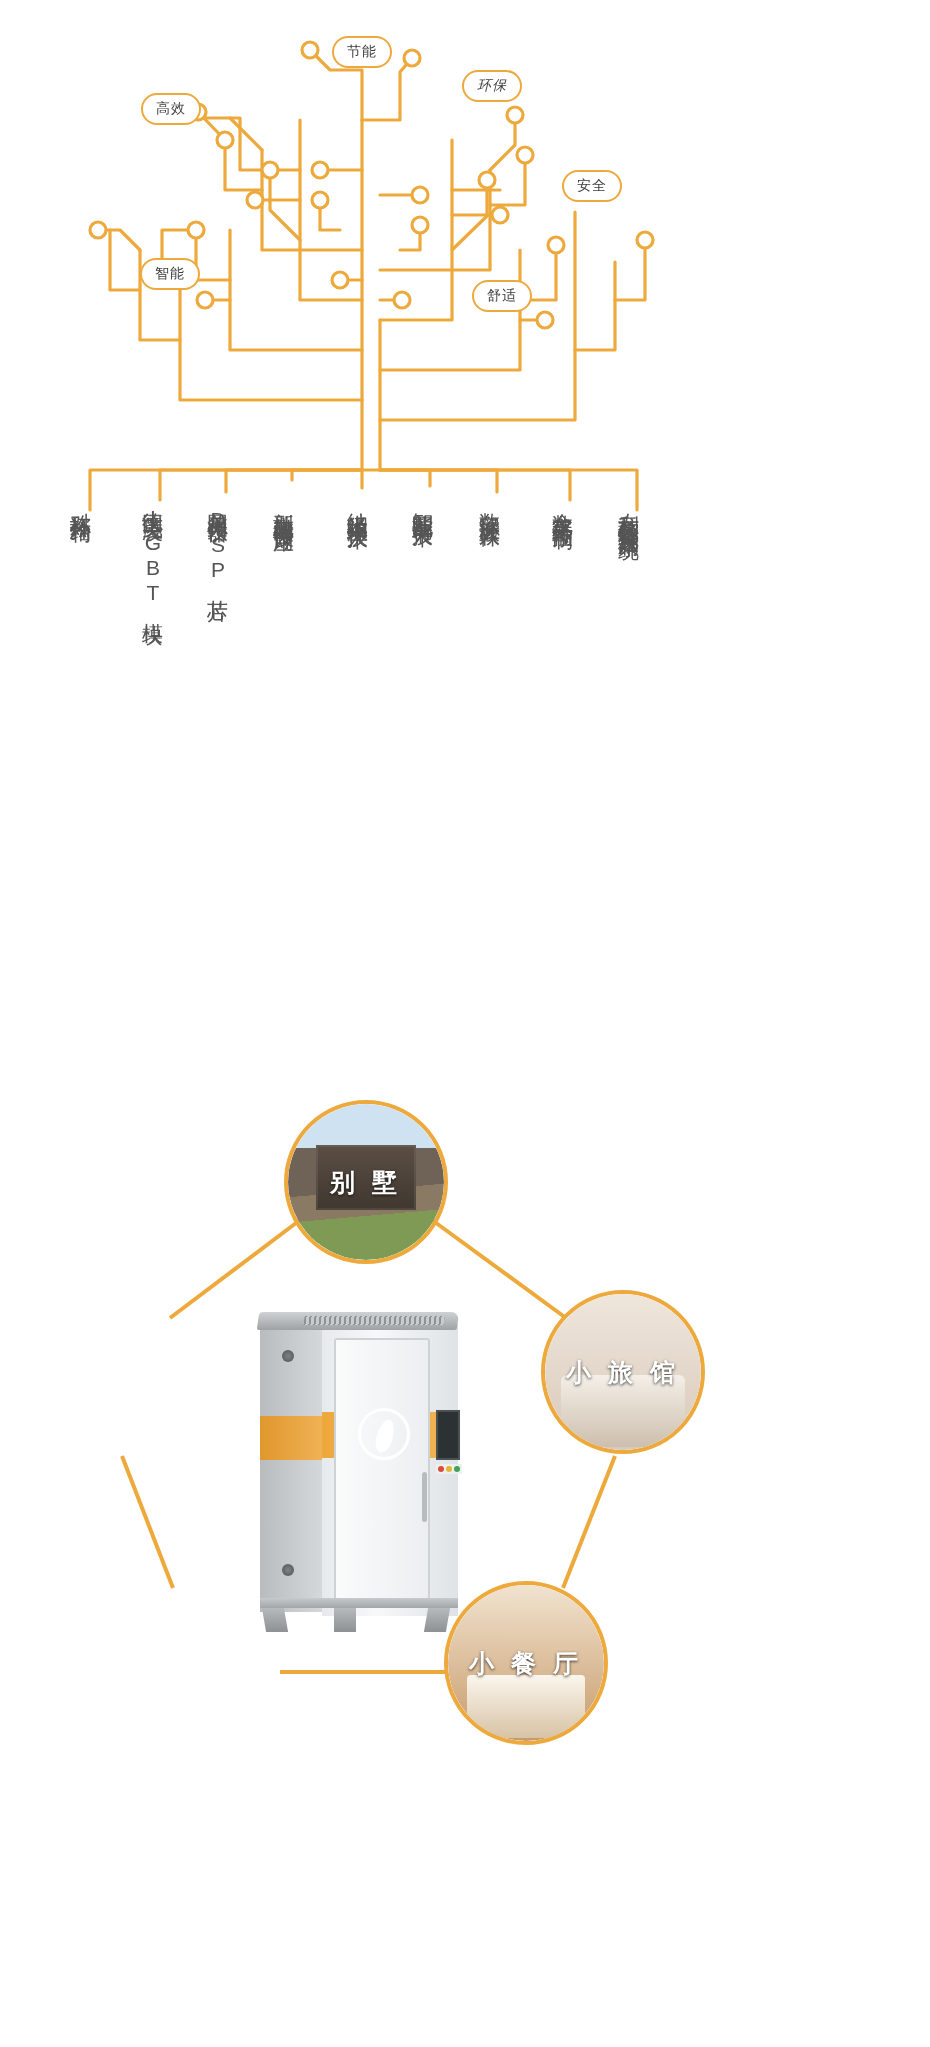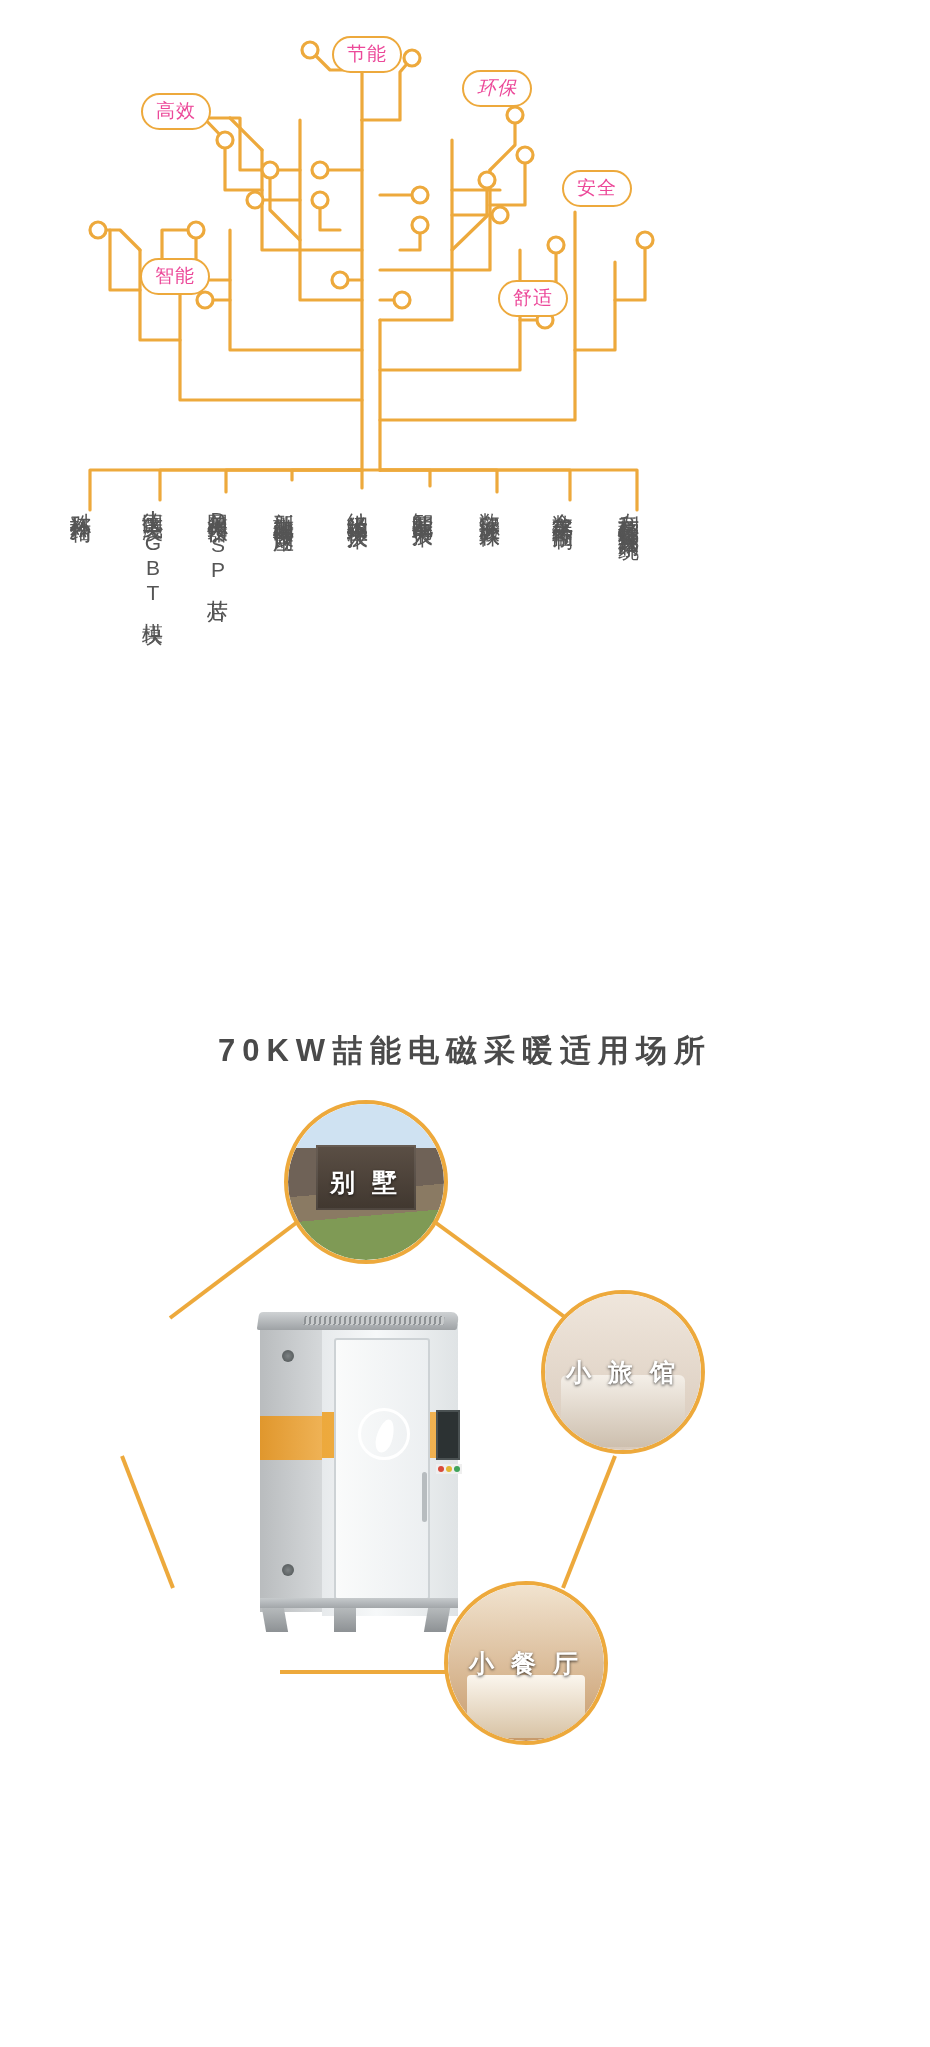--- a/index.html
+++ b/index.html
@@ -26,22 +26,22 @@
   .tree-svg {
     position: absolute;
     left: 0;
     top: 0;
   }
   .bubble {
     position: absolute;
     background: #ffffff;
     border: 2px solid #eda93c;
     border-radius: 22px;
-    color: #ec4899;
-    font-size: 19px;
+    color: #404040;
+    font-size: 14px;
     letter-spacing: 1px;
     padding: 6px 13px 8px 13px;
     white-space: nowrap;
     line-height: 1;
   }
   
   .root-label {
     position: absolute;
     writing-mode: vertical-rl;
     text-orientation: upright;
@@ -389,34 +389,33 @@
         <circle cx="340" cy="280" r="8"></circle>
         <circle cx="402" cy="300" r="8"></circle>
       </g>
     </svg>
 
     <div class="bubble" style="left:332px; top:36px;">节能</div>
     <div class="bubble" style="left:462px; top:70px;font-style:italic;">环保</div>
     <div class="bubble" style="left:141px; top:93px;">高效</div>
     <div class="bubble" style="left:562px; top:170px;">安全</div>
     <div class="bubble" style="left:140px; top:258px;">智能</div>
-    <div class="bubble" style="left:498px; top:280px;">舒适</div>
+    <div class="bubble" style="left:472px; top:280px;">舒适</div>
 
     <div class="root-label" style="left:69px; top:496px;">对称拓扑结构</div>
     <div class="root-label" style="left:141px; top:496px;">德国英飞凌IGBT模块</div>
     <div class="root-label" style="left:206px; top:496px;">美国德州仪器DSP芯片</div>
     <div class="root-label" style="left:272px; top:496px;">新型先进的硬件设计应用</div>
     <div class="root-label" style="left:346px; top:496px;">纳米级响应保护技术</div>
     <div class="root-label" style="left:411px; top:496px;">智能匹配调节技术</div>
     <div class="root-label" style="left:478px; top:496px;">数字滤波嵌入软件</div>
     <div class="root-label" style="left:551px; top:496px;">全数字采集传输控制</div>
     <div class="root-label" style="left:617px; top:496px;">专利核心控制软件先进控制系统</div>
   </div>
 
-  <div class="section-title">70KW喆能电磁采暖适用场所</div>
 
   <div class="venue-section">
 
     <svg class="link-svg" width="930" height="947" viewBox="0 0 930 947">
       <g fill="none" stroke="#eda93c" stroke-width="4">
 
         <path d="M300 120 L170 218"></path>
 
         <path d="M432 120 L566 218"></path>
 

